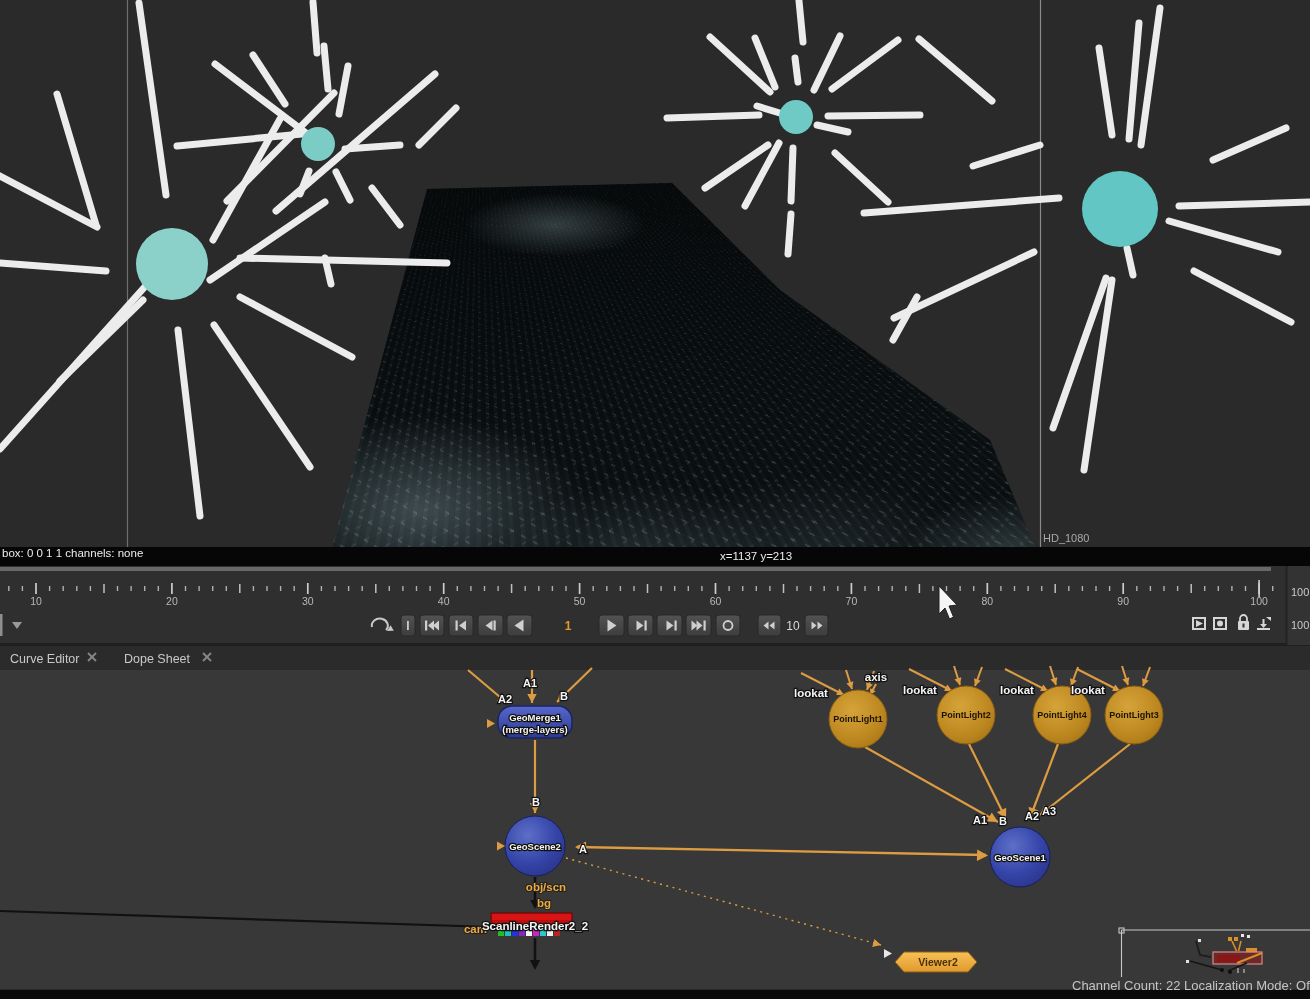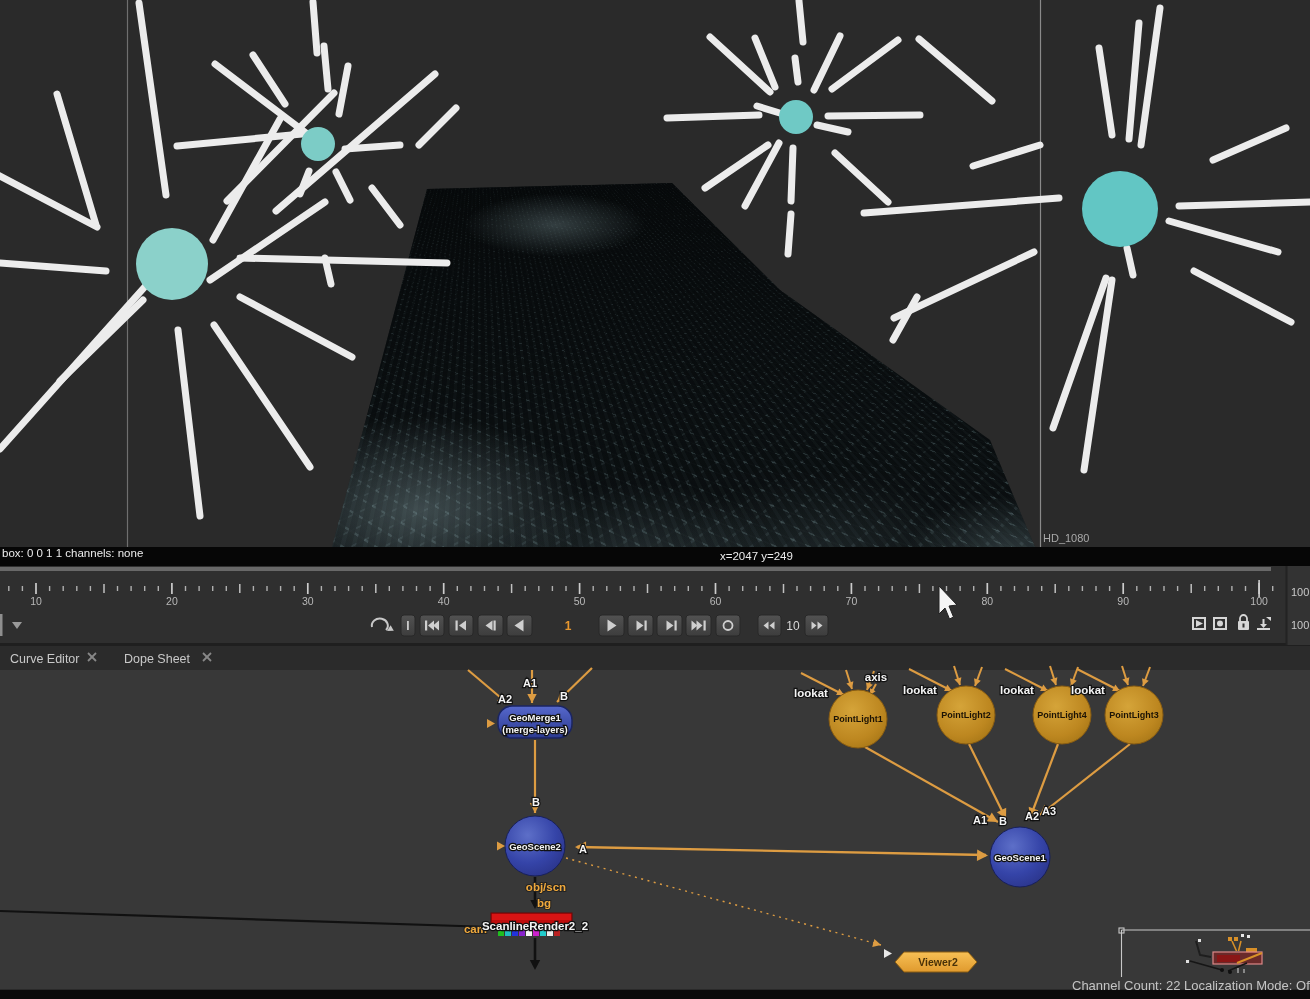--- a/index.html
+++ b/index.html
@@ -40,21 +40,21 @@
 <body>
 <div id="stage">
   <div id="vp">
     <div id="floorclip">
       <div id="plate"></div>
       <div id="shade"></div>
     </div>
   </div>
   <div id="statusbar">
     <div class="st" style="left:2px; top:0;">box: 0 0 1 1 channels: none</div>
-    <div class="st" style="left:720px; top:3px;">x=2047 y=249</div>
+    <div class="st" style="left:720px; top:3px;">x=1137 y=213</div>
   </div>
   <div id="timeline"></div>
   <div id="tabsep"></div>
   <div id="tabbar"></div>
   <div id="graph"></div>
   <div id="bottombar"></div>
   <svg id="overlay" width="1310" height="999" viewBox="0 0 1310 999">
     <defs>
       <linearGradient id="btng" x1="0" y1="0" x2="0" y2="1">
         <stop offset="0" stop-color="#525252"></stop>

